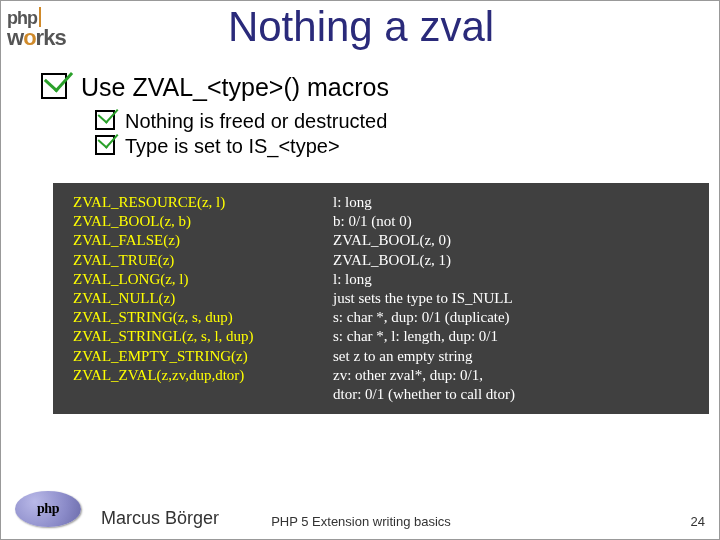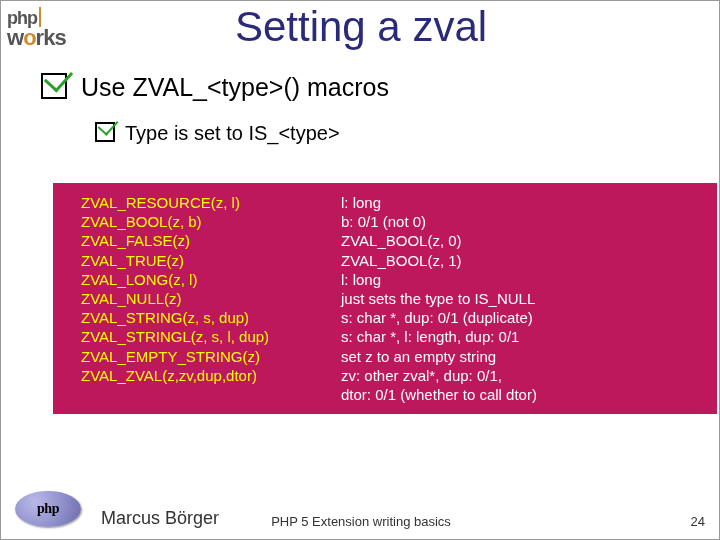--- a/index.html
+++ b/index.html
@@ -5,30 +5,30 @@
 html,body{margin:0;padding:0}
 body{width:720px;height:540px;background:#fff;font-family:Verdana,Geneva,sans-serif;color:#000;position:relative;overflow:hidden}
 .slide{width:720px;height:540px;position:relative;border:1px solid #999;box-sizing:border-box}
 .logo-top{position:absolute;top:6px;left:6px;width:88px;height:52px;background:#fff}
 .logo-top .php{font-family:Verdana,sans-serif;font-weight:bold;font-size:18px;color:#555;letter-spacing:-1px}
 .logo-top .bar{display:inline-block;width:2px;height:20px;background:#d08a2a;margin-left:2px;vertical-align:-3px}
 .logo-top .works{font-family:Liberation Sans, sans-serif;font-weight:bold;font-size:22px;color:#555;letter-spacing:-1px;margin-top:-4px}
 .logo-top .works .o{color:#d08a2a}
 .title{position:absolute;top:2px;left:0;width:720px;text-align:center;font-family:Verdana,sans-serif;font-size:42px;color:#2a2a7a;font-weight:normal}
 .content{position:absolute;top:72px;left:40px;right:20px}
-.bullet{display:flex;align-items:flex-start;margin-bottom:20px}
+.bullet{display:flex;align-items:flex-start;margin-bottom:8px}
 .checkbox{position:relative;width:22px;height:22px;border:2px solid #000;margin-right:14px;flex:0 0 22px}
 .checkbox::after{content:"";position:absolute;left:3px;top:-6px;width:22px;height:14px;border-left:3px solid #2aa02a;border-bottom:3px solid #2aa02a;transform:rotate(-48deg)}
 .bullet-text{font-size:25px;color:#000;font-family:Verdana,sans-serif}
 .sub{margin-left:54px;margin-top:8px}
 .sub .bullet{margin-bottom:2px}
 .sub .checkbox{width:16px;height:16px;flex:0 0 16px;border-width:2px;margin-right:10px}
 .sub .checkbox::after{left:2px;top:-5px;width:16px;height:10px;border-left-width:2px;border-bottom-width:2px}
 .sub .bullet-text{font-size:20px}
-.codebox{position:absolute;top:182px;left:52px;width:626px;background:#be185d;color:#fff;padding:10px 10px 10px 28px;font-family:Liberation Sans, sans-serif;font-size:15px;line-height:1.28}
+.codebox{position:absolute;top:182px;left:52px;width:626px;background:#404040;color:#fff;padding:10px 10px 10px 20px;font-family:Liberation Serif, serif;font-size:15px;line-height:1.28}
 .codebox table{border-collapse:collapse;width:100%}
 .codebox td{vertical-align:top;padding:0;white-space:pre}
 .codebox td.left{color:#ffff00;width:260px}
 .codebox td.right{color:#ffffff}
 .footer{position:absolute;bottom:10px;left:0;width:720px}
 .footer .author{position:absolute;left:100px;bottom:0;font-size:18px;color:#333}
 .footer .mid{position:absolute;left:0;width:720px;text-align:center;bottom:0;font-size:13px;color:#333}
 .footer .page{position:absolute;right:16px;bottom:0;font-size:13px;color:#333}
 .php-logo{position:absolute;left:14px;bottom:8px;width:66px;height:40px}
 .php-logo .ellipse{width:66px;height:36px;border-radius:50%;background:radial-gradient(circle at 30% 30%,#b9b9e8,#8a8ac8 60%,#6a6aa8);display:flex;align-items:center;justify-content:center;box-shadow:1px 1px 2px rgba(0,0,0,.4)}
@@ -37,28 +37,32 @@
 </head>
 <body>
 
 <div class="slide">
 
   <div class="logo-top">
     <div><span class="php">php</span><span class="bar"></span></div>
     <div class="works"><span>w</span><span class="o">o</span><span>rks</span></div>
   </div>
 
-  <div class="title">Setting a zval</div>
+  <div class="title">Nothing a zval</div>
 
   <div class="content">
     <div class="bullet">
       <div class="checkbox"></div>
       <div class="bullet-text">Use ZVAL_&lt;type&gt;() macros</div>
     </div>
     <div class="sub">
+      <div class="bullet">
+        <div class="checkbox"></div>
+        <div class="bullet-text">Nothing is freed or destructed</div>
+      </div>
       <div class="bullet">
         <div class="checkbox"></div>
         <div class="bullet-text">Type is set to IS_&lt;type&gt;</div>
       </div>
     </div>
   </div>
 
   <div class="codebox">
     <table>
         <tbody>

